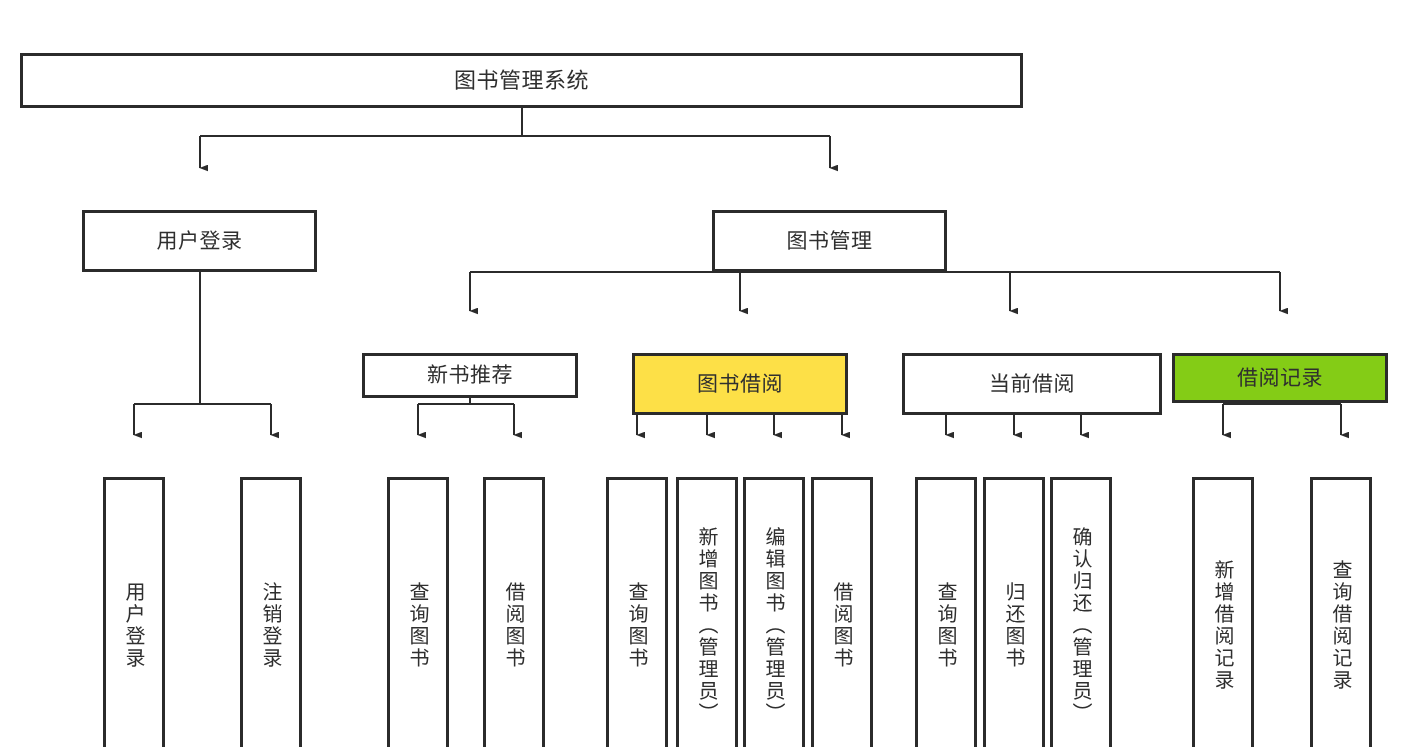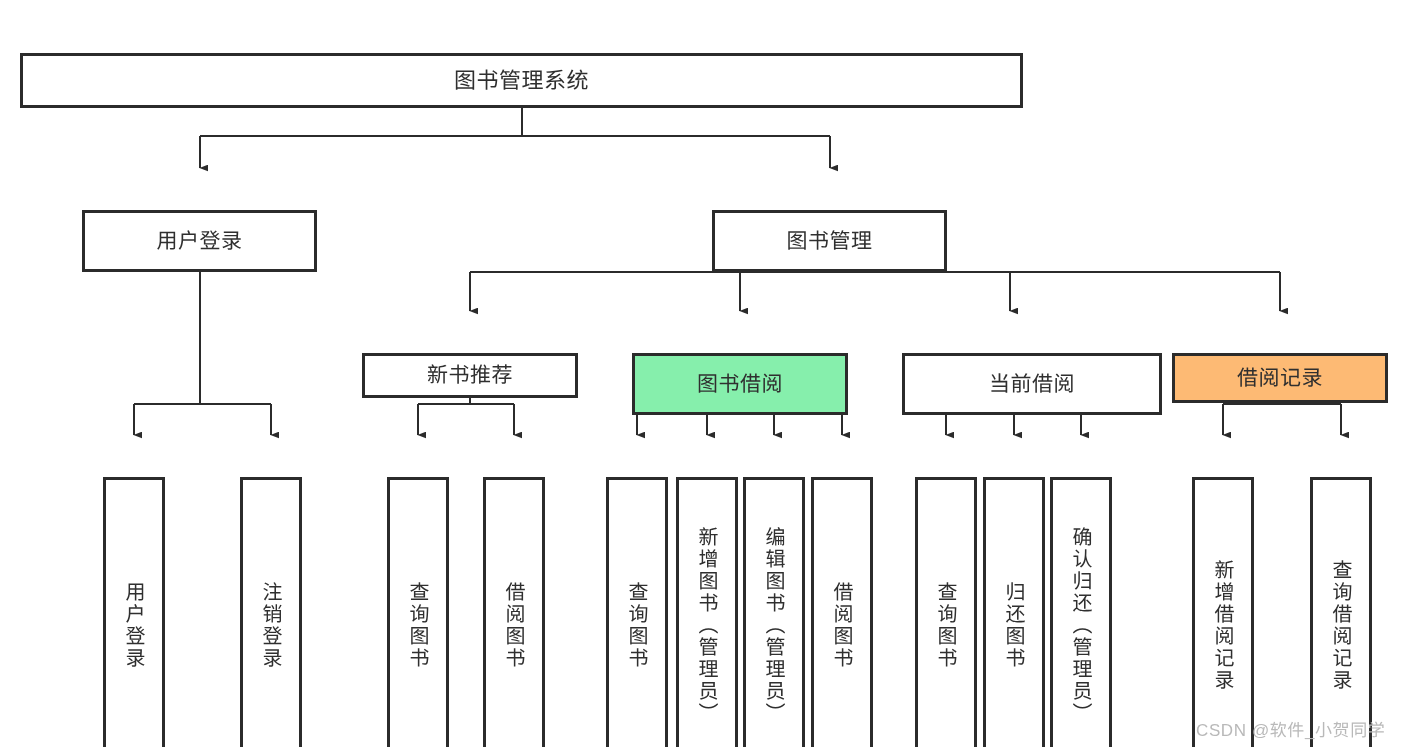--- a/index.html
+++ b/index.html
@@ -117,27 +117,27 @@
       </div>
       <div class="node horizontal" style="left: 82px; top: 170px; width: 235px; height: 62px; border-color: rgb(43, 43, 43); background: rgb(255, 255, 255);">
         <span class="label" style="color: rgb(47, 47, 47);">用户登录</span>
       </div>
       <div class="node horizontal" style="left: 712px; top: 170px; width: 235px; height: 62px; border-color: rgb(43, 43, 43); background: rgb(255, 255, 255);">
         <span class="label" style="color: rgb(47, 47, 47);">图书管理</span>
       </div>
       <div class="node horizontal" style="left: 362px; top: 313px; width: 216px; height: 45px; border-color: rgb(43, 43, 43); background: rgb(255, 255, 255);">
         <span class="label" style="color: rgb(47, 47, 47);">新书推荐</span>
       </div>
-      <div class="node horizontal" style="left: 632px; top: 313px; width: 216px; height: 62px; border-color: rgb(43, 43, 43); background: #86efac;">
+      <div class="node horizontal" style="left: 632px; top: 313px; width: 216px; height: 62px; border-color: rgb(43, 43, 43); background: #fde047;">
         <span class="label" style="color: rgb(47, 47, 47);">图书借阅</span>
       </div>
       <div class="node horizontal" style="left: 902px; top: 313px; width: 260px; height: 62px; border-color: rgb(43, 43, 43); background: rgb(255, 255, 255);">
         <span class="label" style="color: rgb(47, 47, 47);">当前借阅</span>
       </div>
-      <div class="node horizontal" style="left: 1172px; top: 313px; width: 216px; height: 50px; border-color: rgb(43, 43, 43); background: #fdba74;">
+      <div class="node horizontal" style="left: 1172px; top: 313px; width: 216px; height: 50px; border-color: rgb(43, 43, 43); background: #84cc16;">
         <span class="label" style="color: rgb(47, 47, 47);">借阅记录</span>
       </div>
       <div class="node vertical" style="left: 103px; top: 437px; width: 62px; height: 296px; border-color: rgb(43, 43, 43); background: rgb(255, 255, 255);">
         <span class="label" style="color: rgb(47, 47, 47);">用户登录</span>
       </div>
       <div class="node vertical" style="left: 240px; top: 437px; width: 62px; height: 296px; border-color: rgb(43, 43, 43); background: rgb(255, 255, 255);">
         <span class="label" style="color: rgb(47, 47, 47);">注销登录</span>
       </div>
       <div class="node vertical" style="left: 387px; top: 437px; width: 62px; height: 296px; border-color: rgb(43, 43, 43); background: rgb(255, 255, 255);">
         <span class="label" style="color: rgb(47, 47, 47);">查询图书</span>
@@ -167,14 +167,13 @@
         <span class="label" style="color: rgb(47, 47, 47);">确认归还（管理员）</span>
       </div>
       <div class="node vertical" style="left: 1192px; top: 437px; width: 62px; height: 296px; border-color: rgb(43, 43, 43); background: rgb(255, 255, 255);">
         <span class="label" style="color: rgb(47, 47, 47);">新增借阅记录</span>
       </div>
       <div class="node vertical" style="left: 1310px; top: 437px; width: 62px; height: 296px; border-color: rgb(43, 43, 43); background: rgb(255, 255, 255);">
         <span class="label" style="color: rgb(47, 47, 47);">查询借阅记录</span>
       </div>
     </div>
 
-  <div class="watermark" style="left: 1196px; top: 716px; color: rgb(185, 185, 185);">CSDN @软件_小贺同学</div>
 </div>
 
 </body></html>

